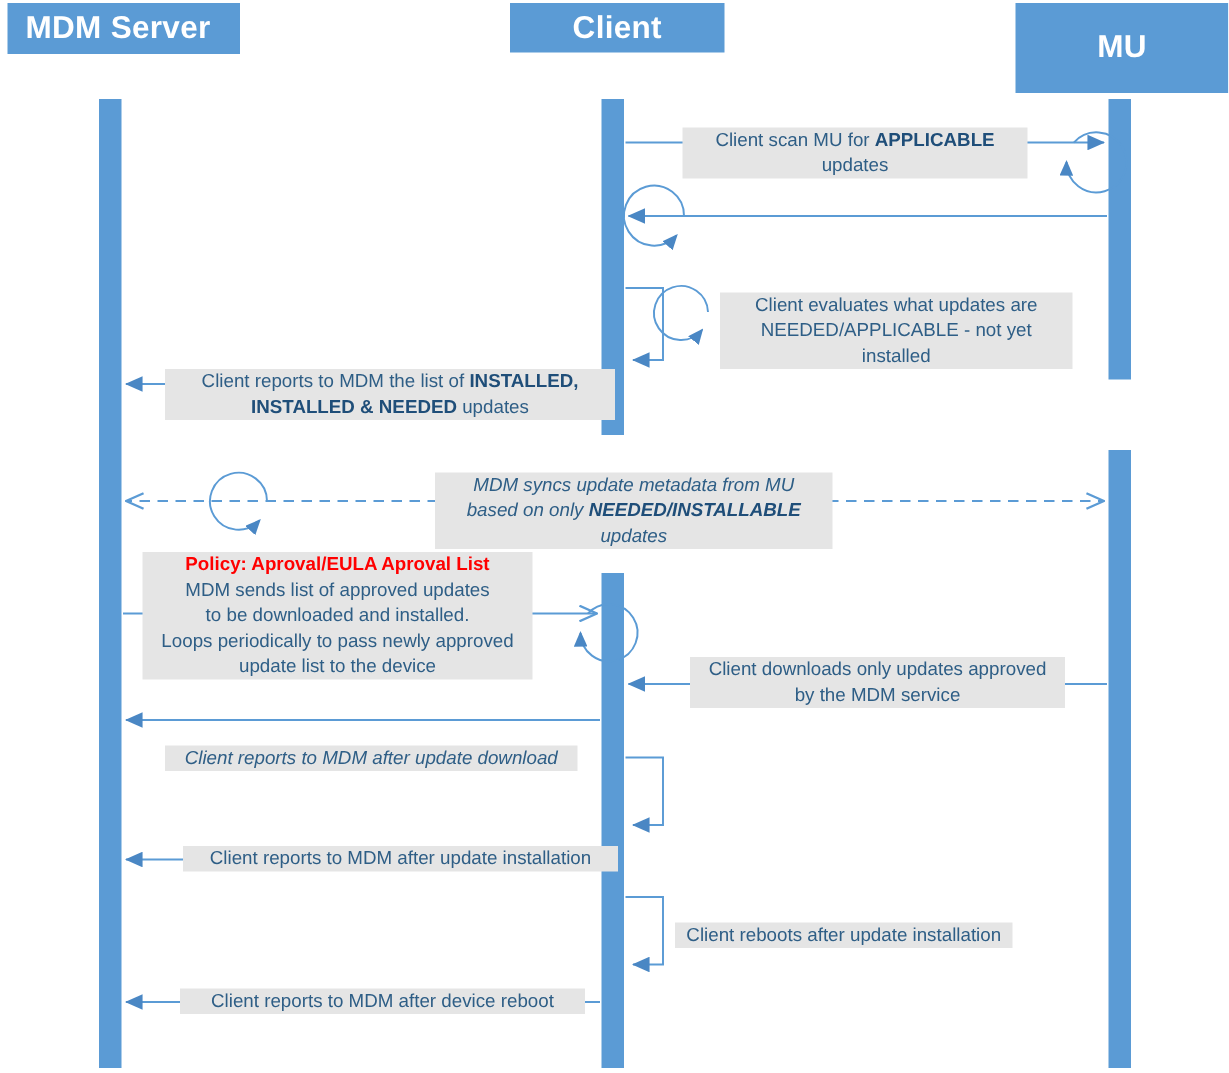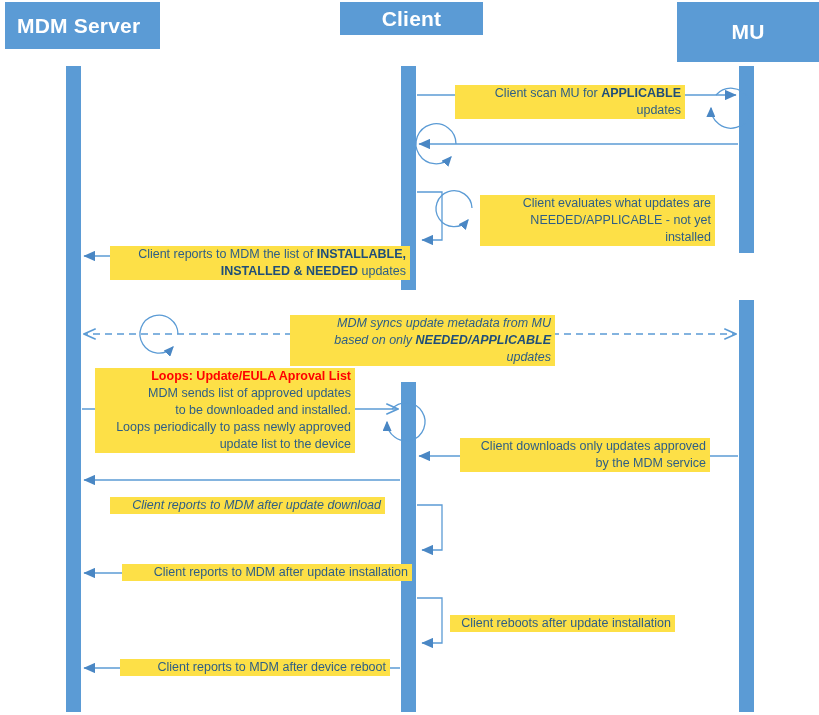--- a/index.html
+++ b/index.html
@@ -32,42 +32,42 @@
     position:absolute;
     width:15px;
     background:#5B9BD5;
   }
   
   .msg{
     position:absolute;
     color:#2E5E86;
     font-size:12.5px;
     line-height:17px;
-    text-align:right;
+    text-align:center;
     white-space:pre-line;
-    background:#fde047;
+    background:#e5e5e5;
     padding:0 4px;
     box-sizing:border-box;
   }
   .msg b{font-weight:bold;color:#1F4E79;}
   .msg .policy{color:#FF0000;font-weight:bold;display:block;}
   
   svg.overlay{
     position:absolute;
     left:0;top:0;
     width:819px;height:715px;
     pointer-events:none;
   }
 </style>
 </head>
 <body>
 
 <div id="canvas">
 
-  <div class="actor-box left-align" style="left:5px;top:2px;width:143px;height:47px;">
+  <div class="actor-box left-align" style="left:5px;top:2px;width:143px;height:34px;">
     <span>MDM Server</span>
   </div>
 
   <div class="actor-box" style="left:340px;top:2px;width:143px;height:33px;">
     <span>Client</span>
   </div>
 
   <div class="actor-box" style="left:677px;top:2px;width:142px;height:60px;">
     <span>MU</span>
   </div>
@@ -147,27 +147,27 @@
       <line x1="400" y1="668" x2="84" y2="668" stroke="#5B9BD5" stroke-width="1.3" marker-end="url(#ah)"></line>
     </g>
   </svg>
 
   <div class="msg" style="left:455px;top:85px;width:230px;">Client scan MU for <b>APPLICABLE</b> updates</div>
 
 
   <div class="msg" style="left:480px;top:195px;width:235px;">Client evaluates what updates are
 NEEDED/APPLICABLE - not yet installed</div>
 
-  <div class="msg" style="left:110px;top:246px;width:300px;">Client reports to MDM the list of <b>INSTALLABLE,</b>
+  <div class="msg" style="left:110px;top:246px;width:300px;">Client reports to MDM the list of <b>INSTALLED,</b>
 <b>INSTALLED &amp; NEEDED</b> updates</div>
 
   <div class="msg" style="left:290px;top:315px;width:265px;font-style:italic;">MDM syncs update metadata from MU
-based on only <b>NEEDED/APPLICABLE</b> updates</div>
+based on only <b>NEEDED/INSTALLABLE</b> updates</div>
 
-  <div class="msg" style="left:95px;top:368px;width:260px;"><span class="policy">Loops: Update/EULA Aproval List</span>MDM sends list of approved updates
+  <div class="msg" style="left:95px;top:368px;width:260px;"><span class="policy">Policy: Aproval/EULA Aproval List</span>MDM sends list of approved updates
 to be downloaded and installed.
 Loops periodically to pass newly approved
 update list to the device</div>
 
   <div class="msg" style="left:460px;top:438px;width:250px;">Client downloads only updates approved
 by the MDM service</div>
 
   <div class="msg" style="left:110px;top:497px;width:275px;font-style:italic;">Client reports to MDM after update download</div>
 
 

